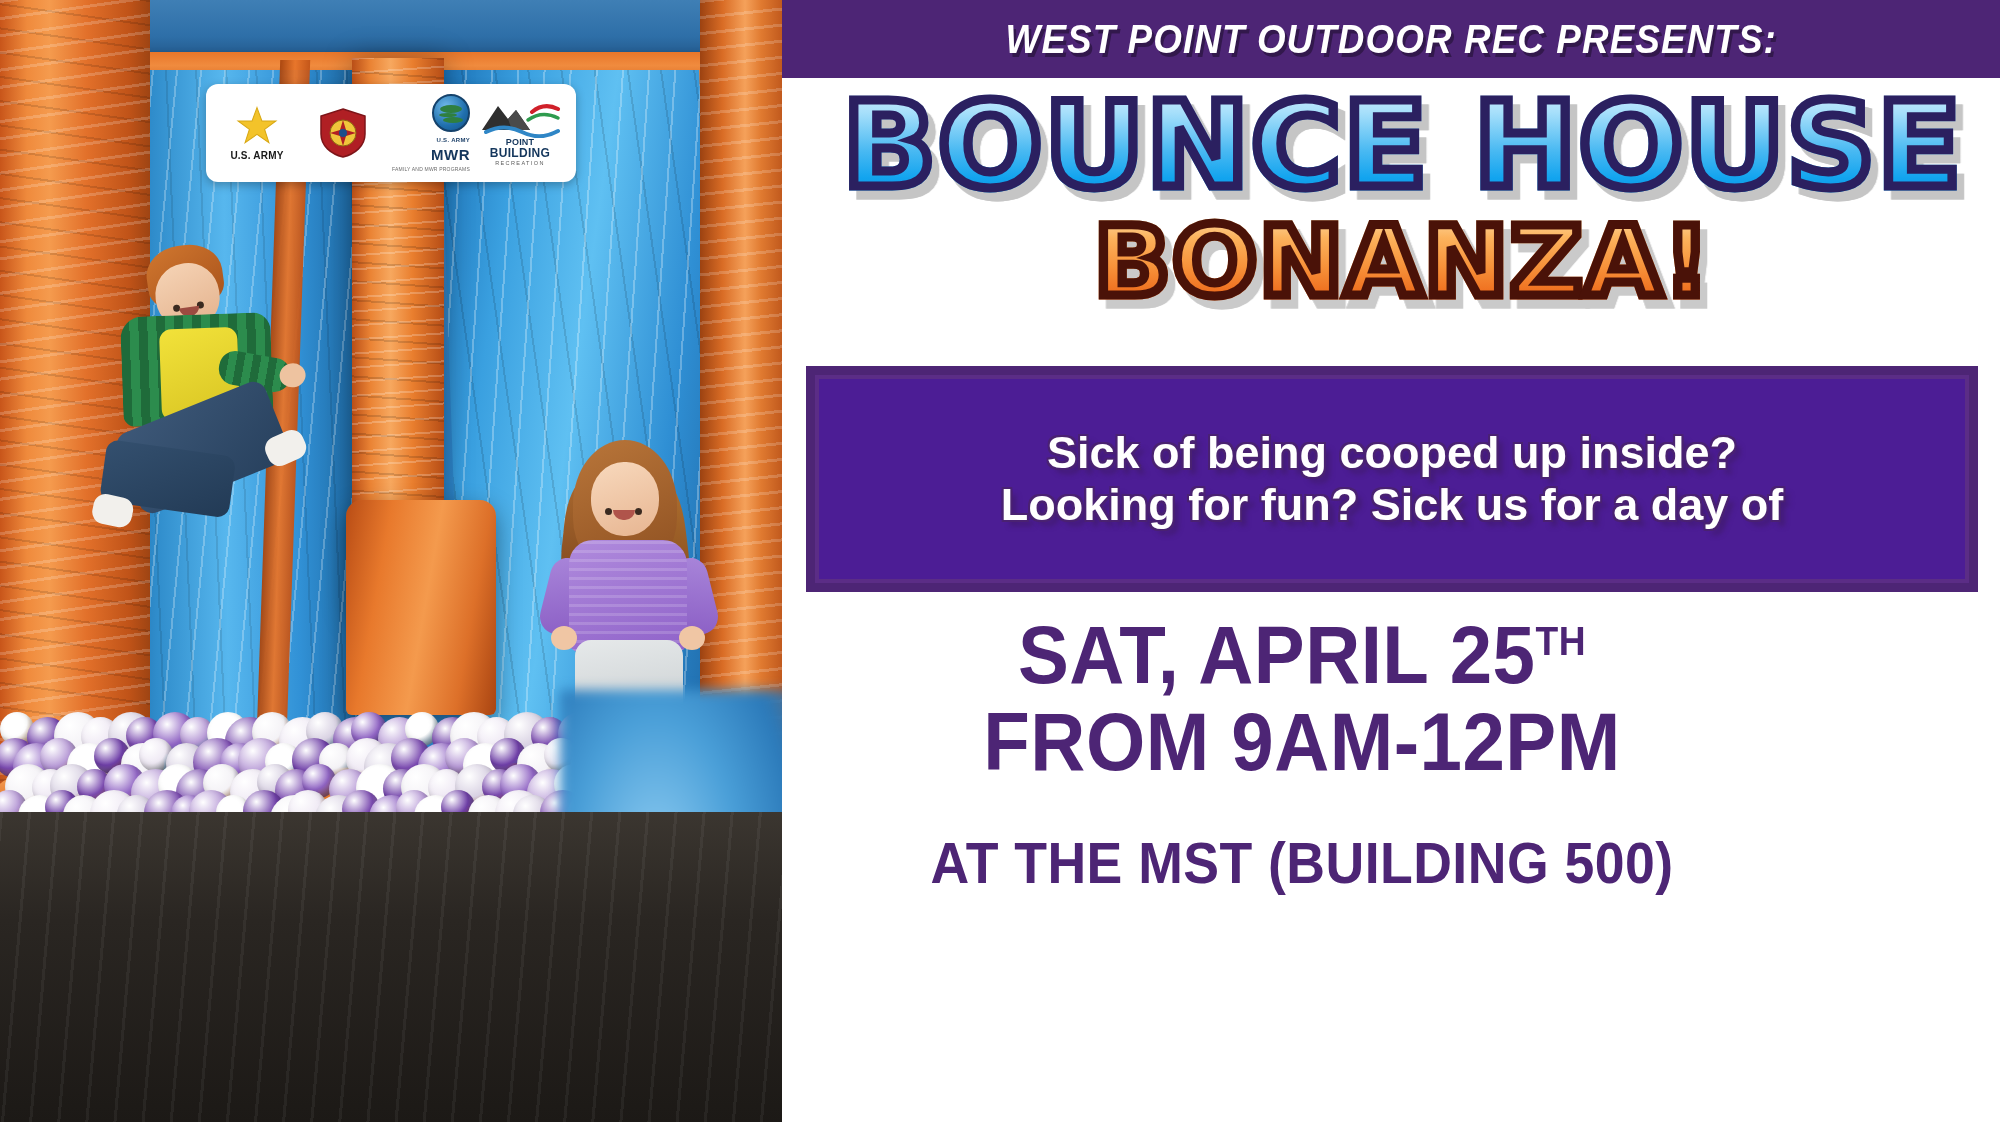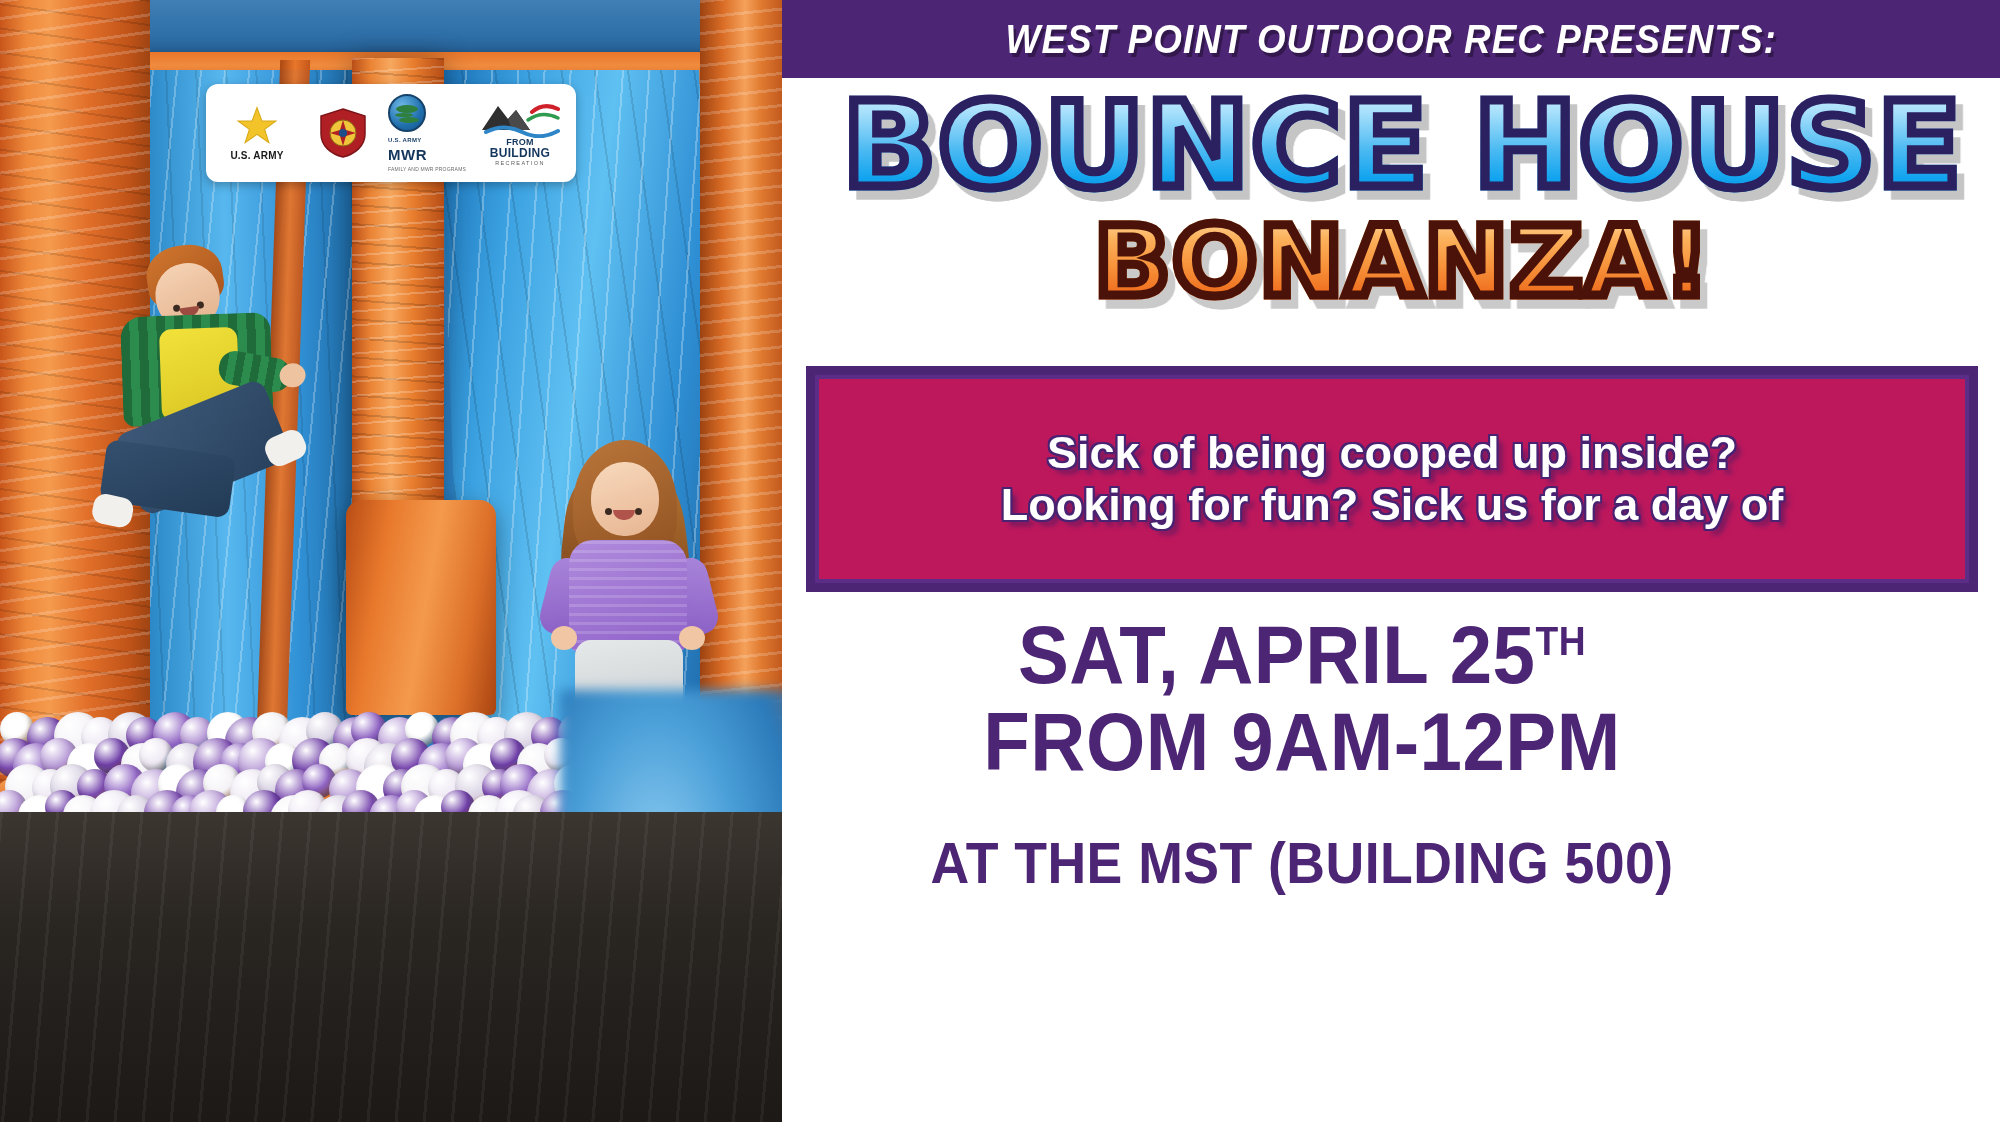--- a/index.html
+++ b/index.html
@@ -140,21 +140,21 @@
     background:linear-gradient(170deg,#e6e9ea,#c5cbcd);}
   .g-shoe{position:absolute;left:42px;top:280px;width:52px;height:30px;border-radius:14px;background:#2f2a27;}
 
   
   #logo-badge{position:absolute;left:206px;top:84px;width:370px;height:98px;background:#fff;border-radius:12px;
     box-shadow:0 3px 10px rgba(0,0,0,.28);display:flex;align-items:center;justify-content:space-around;padding:0 8px;box-sizing:border-box;}
   .logo-cell{display:flex;flex-direction:column;align-items:center;justify-content:center;gap:4px;width:82px;}
   .lg-star{width:42px;height:42px;display:block;}
   .lg-cap{font-size:10px;font-weight:bold;color:#1a1a1a;letter-spacing:.2px;line-height:1;}
   .lg-shield{width:48px;height:50px;display:block;}
-  .lg-mwr{display:flex;flex-direction:column;align-items:flex-start;}
+  .lg-mwr{display:flex;flex-direction:column;align-items:flex-end;}
   .lg-mwr-globe{width:34px;height:34px;border-radius:50%;
     background:radial-gradient(circle at 35% 30%,#6fb8e8,#1f6fad 60%,#145286);
     border:2px solid #15426b;position:relative;overflow:hidden;}
   .lg-mwr-globe::after{content:"";position:absolute;left:6px;top:9px;width:22px;height:8px;border-radius:50%;
     background:#2f7f3f;box-shadow:2px 11px 0 -1px #2f7f3f, -3px 6px 0 -2px #2f7f3f;}
   .lg-mwr-t1{font-size:6px;font-weight:bold;color:#1b3f68;letter-spacing:.3px;margin-top:1px;}
   .lg-mwr-t2{font-size:15px;font-weight:bold;color:#14365c;letter-spacing:.5px;line-height:1;}
   .lg-mwr-t3{font-size:5px;color:#6a6a6a;letter-spacing:.2px;}
   .lg-out{display:flex;flex-direction:column;align-items:center;width:92px;}
   .lg-out-art{width:84px;height:38px;display:block;}
@@ -183,21 +183,21 @@
   #title-line2{font-size:96px;font-weight:bold;line-height:1;letter-spacing:2px;margin-top:10px;
     font-family:"DejaVu Sans",sans-serif;
     transform:scaleX(1.04);display:inline-block;
     background:linear-gradient(180deg,#ffdca6 0%,#fcb25c 25%,#f7923a 55%,#ef6f1f 82%,#e35b12 100%);
     -webkit-background-clip:text;background-clip:text;color:transparent;
     -webkit-text-stroke:9px #4a1208;paint-order:stroke fill;
     filter:drop-shadow(7px 9px 0 rgba(150,150,150,.5));}
 
   #blurb-box{position:absolute;left:24px;top:366px;width:1172px;height:226px;
     background:#4d2575;padding:9px;box-sizing:border-box;}
-  #blurb-inner{width:100%;height:100%;background:#be185d;border:4px solid #5b2d86;box-sizing:border-box;
+  #blurb-inner{width:100%;height:100%;background:#4c1d95;border:4px solid #5b2d86;box-sizing:border-box;
     display:flex;flex-direction:column;align-items:center;justify-content:center;padding:10px 26px;}
   .blurb-line{color:#ffffff;font-size:45px;font-weight:bold;line-height:1.16;white-space:nowrap;
     font-family:"Liberation Sans",sans-serif;
     text-shadow:2px 0 0 #4a2272, -2px 0 0 #4a2272, 0 2px 0 #4a2272, 0 -2px 0 #4a2272,
                 2px 2px 0 #4a2272, -2px 2px 0 #4a2272, 2px -2px 0 #4a2272, -2px -2px 0 #4a2272,
                 6px 6px 5px rgba(60,25,95,.55);}
 
   #event-info{position:absolute;left:0;top:612px;width:1040px;text-align:center;}
   .ev-date{color:#4d2575;font-size:82px;font-weight:bold;line-height:1.06;letter-spacing:.5px;
     font-family:"Liberation Sans Narrow","Liberation Sans",sans-serif;transform:scaleX(.93);display:block;}
@@ -422,21 +422,21 @@
       </div>
 
       <div class="lg-out">
         <svg class="lg-out-art" viewBox="0 0 84 38">
           <path d="M4 30 L20 6 L30 19 L38 10 L52 30 Z" fill="#2f2f2f"></path>
           <path d="M30 19 L38 10 L52 30 L34 30 Z" fill="#4a4a4a"></path>
           <path d="M8 32 Q26 23 44 32 Q62 41 80 31" stroke="#2f86c6" stroke-width="4" fill="none" stroke-linecap="round"></path>
           <path d="M54 12 Q66 2 80 9" stroke="#d0202a" stroke-width="4" fill="none" stroke-linecap="round"></path>
           <path d="M50 20 Q64 10 80 18" stroke="#2f9b4e" stroke-width="3.5" fill="none" stroke-linecap="round"></path>
         </svg>
-        <span class="lg-out-t1">FROM</span>
+        <span class="lg-out-t1">POINT</span>
         <span class="lg-out-t2">BUILDING</span>
         <span class="lg-out-t3">RECREATION</span>
       </div>
 
     </div>
   </div>
 
   <div id="content">
 
     <div id="header-bar">

